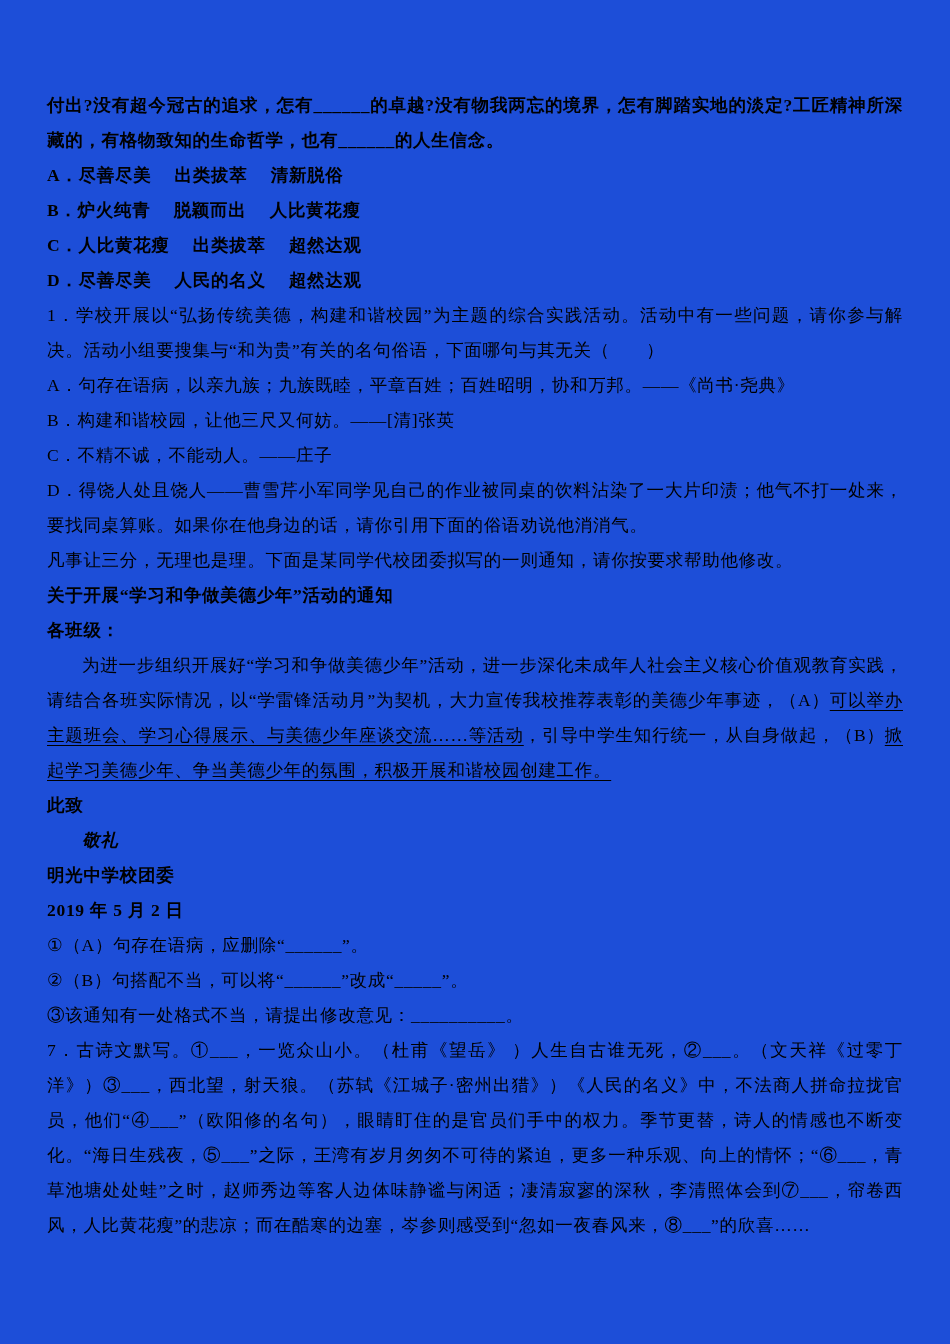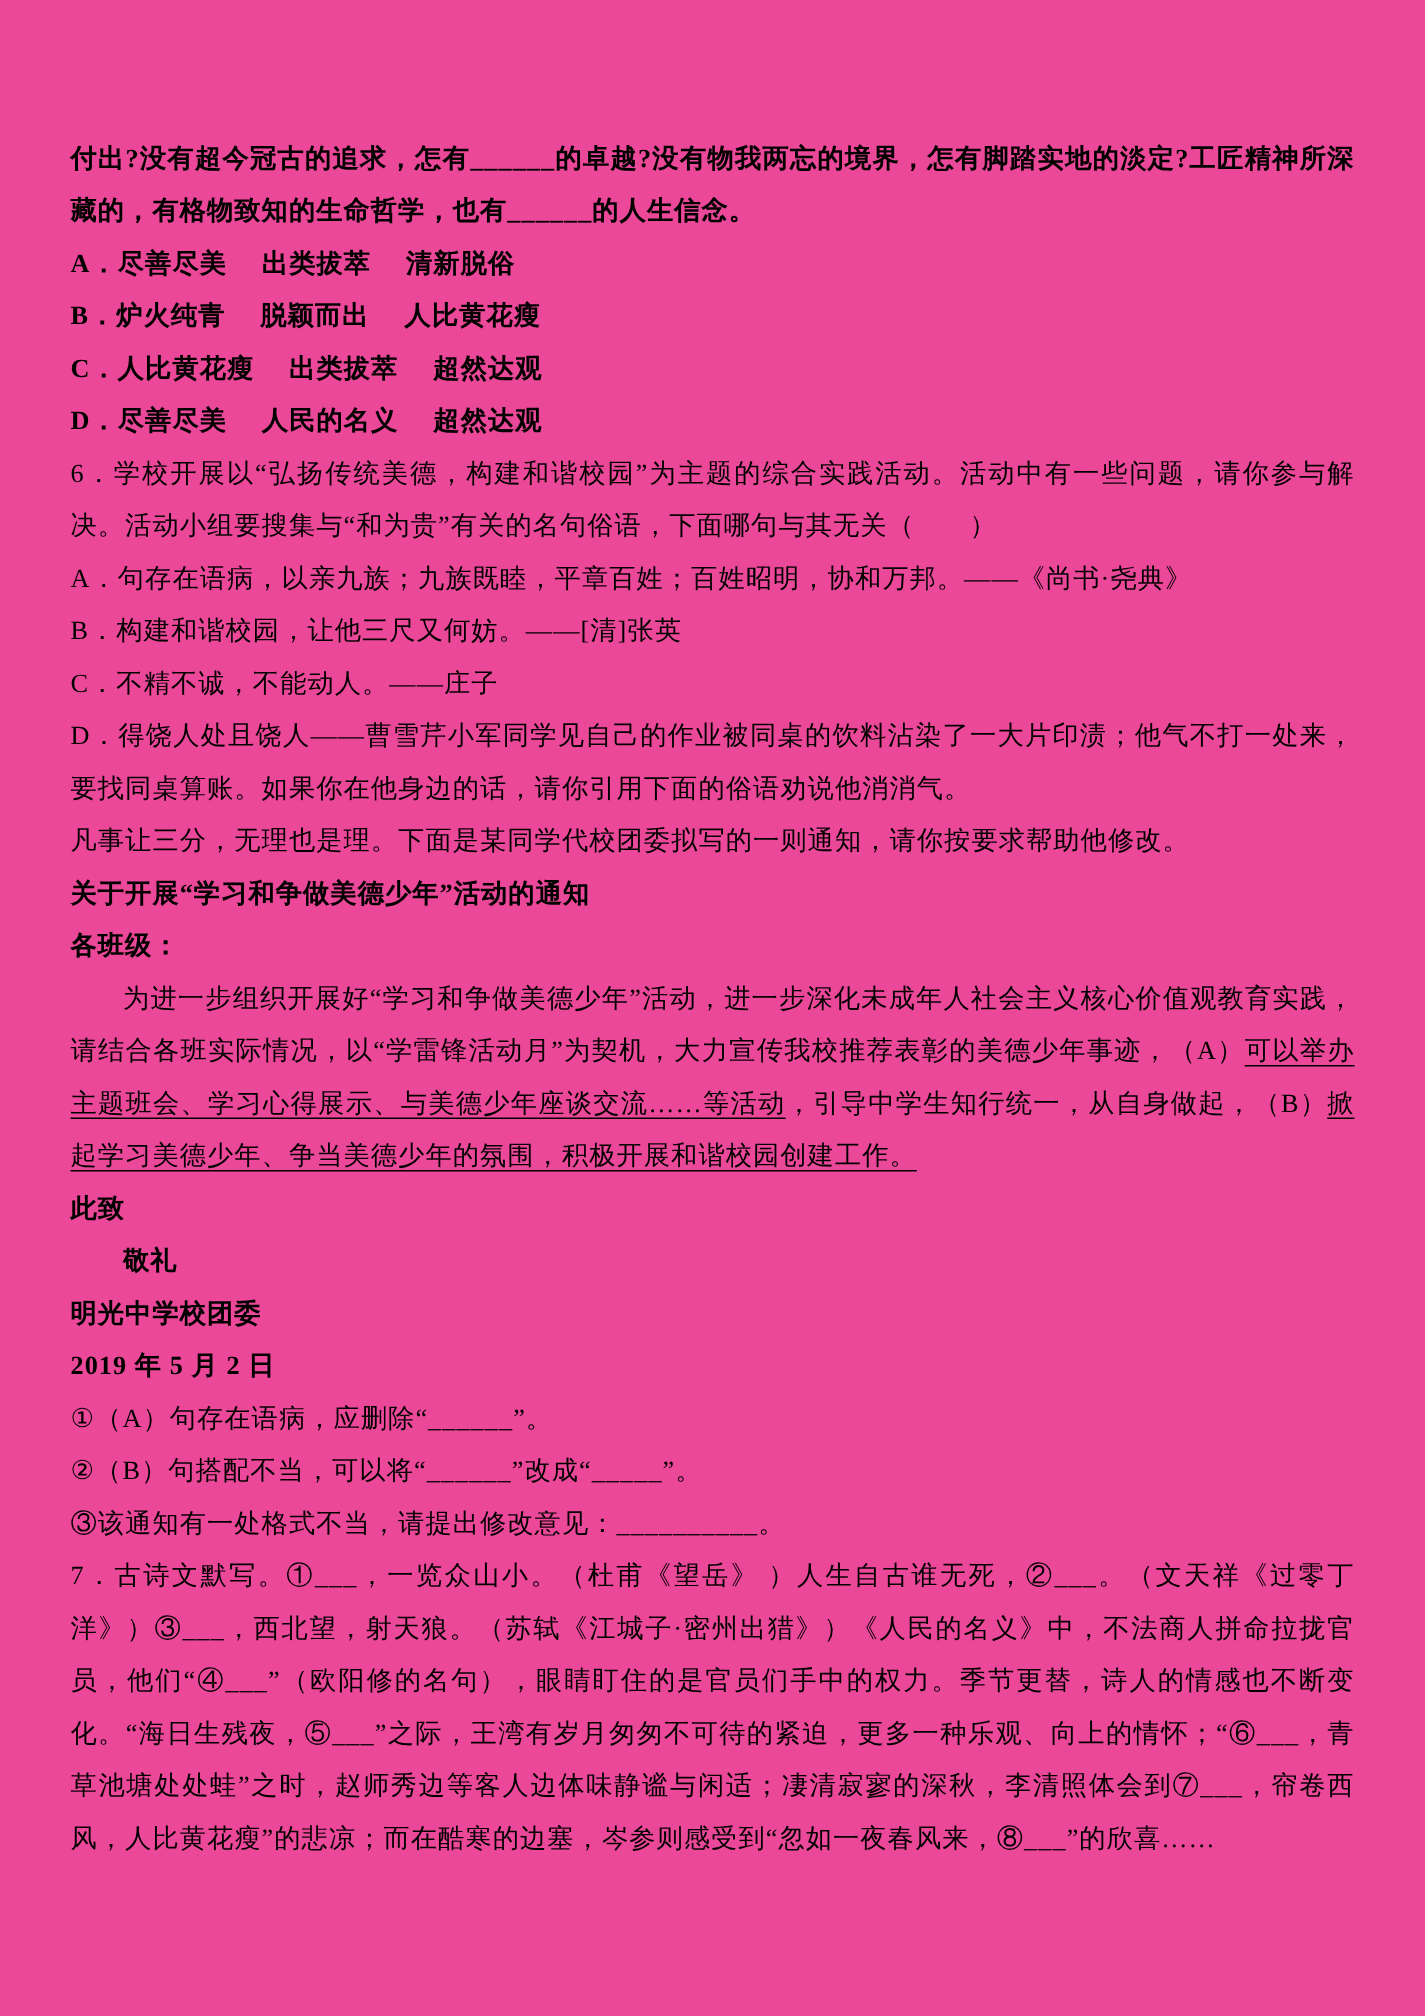--- a/index.html
+++ b/index.html
@@ -8,47 +8,47 @@
     box-sizing: border-box;
     width: 950px;
     min-height: 1344px;
     padding: 88px 47px 40px 47px;
     font-family: "Liberation Serif", "DejaVu Serif", serif;
     font-size: 17.5px;
     line-height: 35px;
     letter-spacing: 0.04em;
     color: #000000;
     text-align: justify;
-    background: #ec4899;
+    background: #1d4ed8;
   }
   p.line { margin: 0; padding: 0; }
   p.line.bold { font-weight: bold; }
   span.u { text-decoration: underline; text-underline-offset: 4px; }
 </style>
 </head>
 <body>
 
 <div class="page">
   <div>
       <p class="line bold"><span>付出?没有超今冠古的追求，怎有______的卓越?没有物我两忘的境界，怎有脚踏实地的淡定?工匠精神所深藏的，有格物致知的生命哲学，也有______的人生信念。</span></p>
       <p class="line bold"><span>A．尽善尽美　 出类拔萃　 清新脱俗</span></p>
       <p class="line bold"><span>B．炉火纯青　 脱颖而出　 人比黄花瘦</span></p>
       <p class="line bold"><span>C．人比黄花瘦　 出类拔萃　 超然达观</span></p>
       <p class="line bold"><span>D．尽善尽美　 人民的名义　 超然达观</span></p>
-      <p class="line"><span>6．学校开展以“弘扬传统美德，构建和谐校园”为主题的综合实践活动。活动中有一些问题，请你参与解决。活动小组要搜集与“和为贵”有关的名句俗语，下面哪句与其无关（　　）</span></p>
+      <p class="line"><span>1．学校开展以“弘扬传统美德，构建和谐校园”为主题的综合实践活动。活动中有一些问题，请你参与解决。活动小组要搜集与“和为贵”有关的名句俗语，下面哪句与其无关（　　）</span></p>
       <p class="line"><span>A．句存在语病，以亲九族；九族既睦，平章百姓；百姓昭明，协和万邦。——《尚书·尧典》</span></p>
       <p class="line"><span>B．构建和谐校园，让他三尺又何妨。——[清]张英</span></p>
       <p class="line"><span>C．不精不诚，不能动人。——庄子</span></p>
       <p class="line"><span>D．得饶人处且饶人——曹雪芹小军同学见自己的作业被同桌的饮料沾染了一大片印渍；他气不打一处来，要找同桌算账。如果你在他身边的话，请你引用下面的俗语劝说他消消气。</span></p>
       <p class="line"><span>凡事让三分，无理也是理。下面是某同学代校团委拟写的一则通知，请你按要求帮助他修改。</span></p>
       <p class="line bold"><span>关于开展“学习和争做美德少年”活动的通知</span></p>
       <p class="line bold"><span>各班级：</span></p>
       <p class="line" style="text-indent: 2em;"><span>为进一步组织开展好“学习和争做美德少年”活动，进一步深化未成年人社会主义核心价值观教育实践，请结合各班实际情况，以“学雷锋活动月”为契机，大力宣传我校推荐表彰的美德少年事迹，（A）</span><span class="u">可以举办主题班会、学习心得展示、与美德少年座谈交流……等活动</span><span>，引导中学生知行统一，从自身做起，（B）</span><span class="u">掀起学习美德少年、争当美德少年的氛围，积极开展和谐校园创建工作。</span></p>
       <p class="line bold"><span>此致</span></p>
-      <p class="line bold" style="text-indent: 2em;"><span>敬礼</span></p>
+      <p class="line bold" style="text-indent: 2em; font-style: italic;"><span>敬礼</span></p>
       <p class="line bold"><span>明光中学校团委</span></p>
       <p class="line bold"><span>2019 年 5 月 2 日</span></p>
       <p class="line"><span>①（A）句存在语病，应删除“______”。</span></p>
       <p class="line"><span>②（B）句搭配不当，可以将“______”改成“_____”。</span></p>
       <p class="line"><span>③该通知有一处格式不当，请提出修改意见：__________。</span></p>
       <p class="line"><span>7．古诗文默写。①___，一览众山小。（杜甫《望岳》 ）人生自古谁无死，②___。（文天祥《过零丁洋》）③___，西北望，射天狼。（苏轼《江城子·密州出猎》）《人民的名义》中，不法商人拼命拉拢官员，他们“④___”（欧阳修的名句），眼睛盯住的是官员们手中的权力。季节更替，诗人的情感也不断变化。“海日生残夜，⑤___”之际，王湾有岁月匆匆不可待的紧迫，更多一种乐观、向上的情怀；“⑥___，青草池塘处处蛙”之时，赵师秀边等客人边体味静谧与闲适；凄清寂寥的深秋，李清照体会到⑦___，帘卷西风，人比黄花瘦”的悲凉；而在酷寒的边塞，岑参则感受到“忽如一夜春风来，⑧___”的欣喜……</span></p>
     </div>
 </div>
 
 </body></html>

